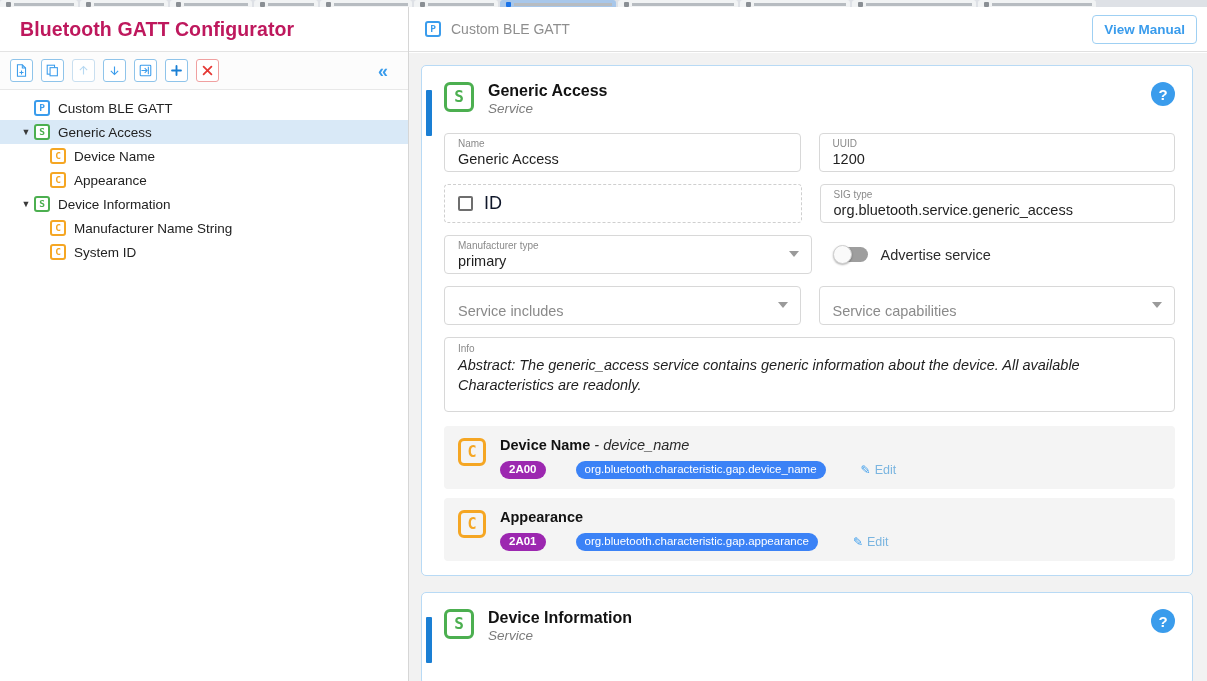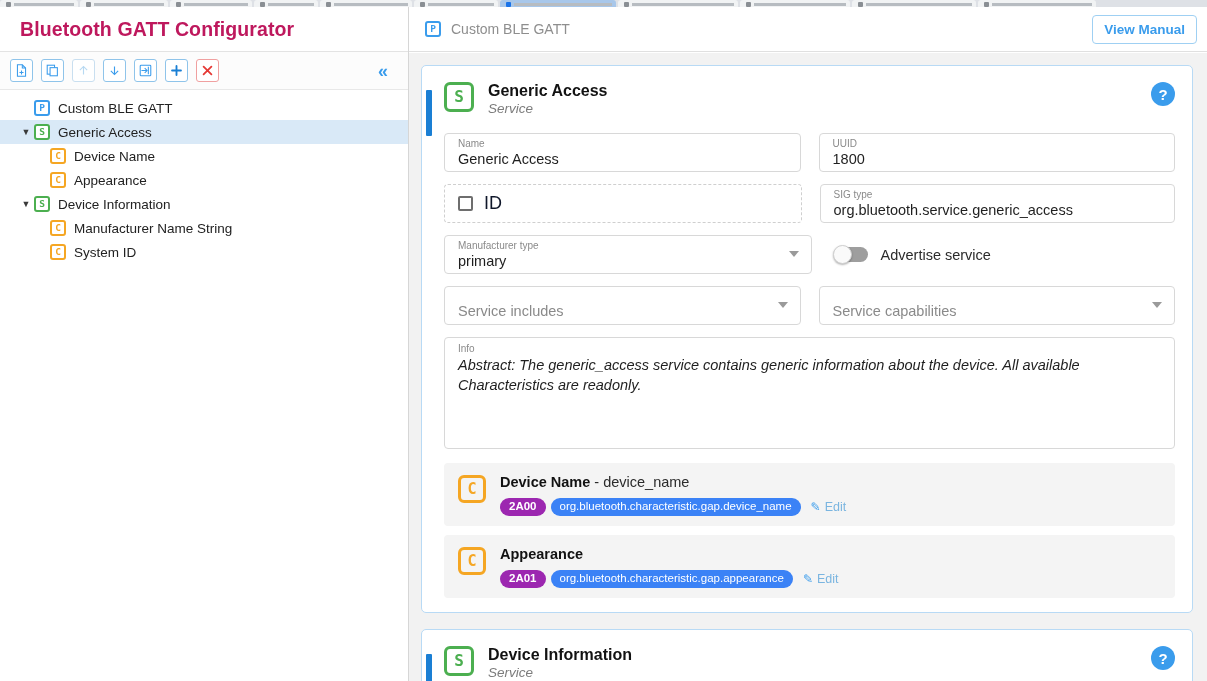--- a/index.html
+++ b/index.html
@@ -288,21 +288,21 @@
     border: 1px solid #d0d0d0;
     box-shadow: 0 1px 2px rgba(0,0,0,.3);
   }
   .toggle-label { font-size: 14.5px; color: #2b2b2b; }
 
   .textarea-field {
     border: 1px solid #d8d8d8;
     border-radius: 4px;
     background: #ffffff;
     padding: 5px 12px 8px 13px;
-    height: 112px;
+    height: 75px;
     margin-bottom: 14px;
   }
   .textarea-field .f-label {
     font-size: 10px; color: #8a8a8a; line-height: 12px; display: block;
   }
   .textarea-field .f-value {
     font-size: 14.5px; color: #1f1f1f; line-height: 20px;
     display: block;
     font-style: italic;
   }
@@ -328,23 +328,23 @@
     flex: none; margin-right: 14px; margin-top: 2px;
     line-height: 1;
   }
   .char-body { flex: 1; min-width: 0; }
   .char-title-line {
     font-size: 14.5px; color: #121212; line-height: 19px;
     margin-bottom: 6px;
   }
   .char-title-line .ct-name { font-weight: bold; }
   .char-title-line .ct-type {
-    color: #2b2b2b;
-  }
-  .char-tags { display: flex; align-items: center; }
+    font-style: italic; color: #2b2b2b;
+  }
+  .char-tags { display: flex; align-items: center; gap: 25px; }
   .tag {
     font-size: 11.5px; color: #ffffff;
     border-radius: 9px;
     padding: 2px 9px 3px 9px;
     line-height: 13px;
     white-space: nowrap;
   }
   .tag.uuid { background: #9c27b0; font-weight: bold; margin-right: 5px; }
   .tag.sig  { background: #3b82f6; }
   .edit-link {
@@ -535,21 +535,21 @@
           <div class="help-icon">?</div>
         </div>
 
         <div class="form-row">
           <div class="field">
             <span class="f-label">Name</span>
             <span class="f-value">Generic Access</span>
           </div>
           <div class="field">
             <span class="f-label">UUID</span>
-            <span class="f-value">1800</span>
+            <span class="f-value">1200</span>
           </div>
         </div>
 
         <div class="form-row">
           <div class="field dashed">
             <div class="chk"></div>
             <span class="chk-label">ID</span>
           </div>
           <div class="field">
             <span class="f-label">SIG type</span>

